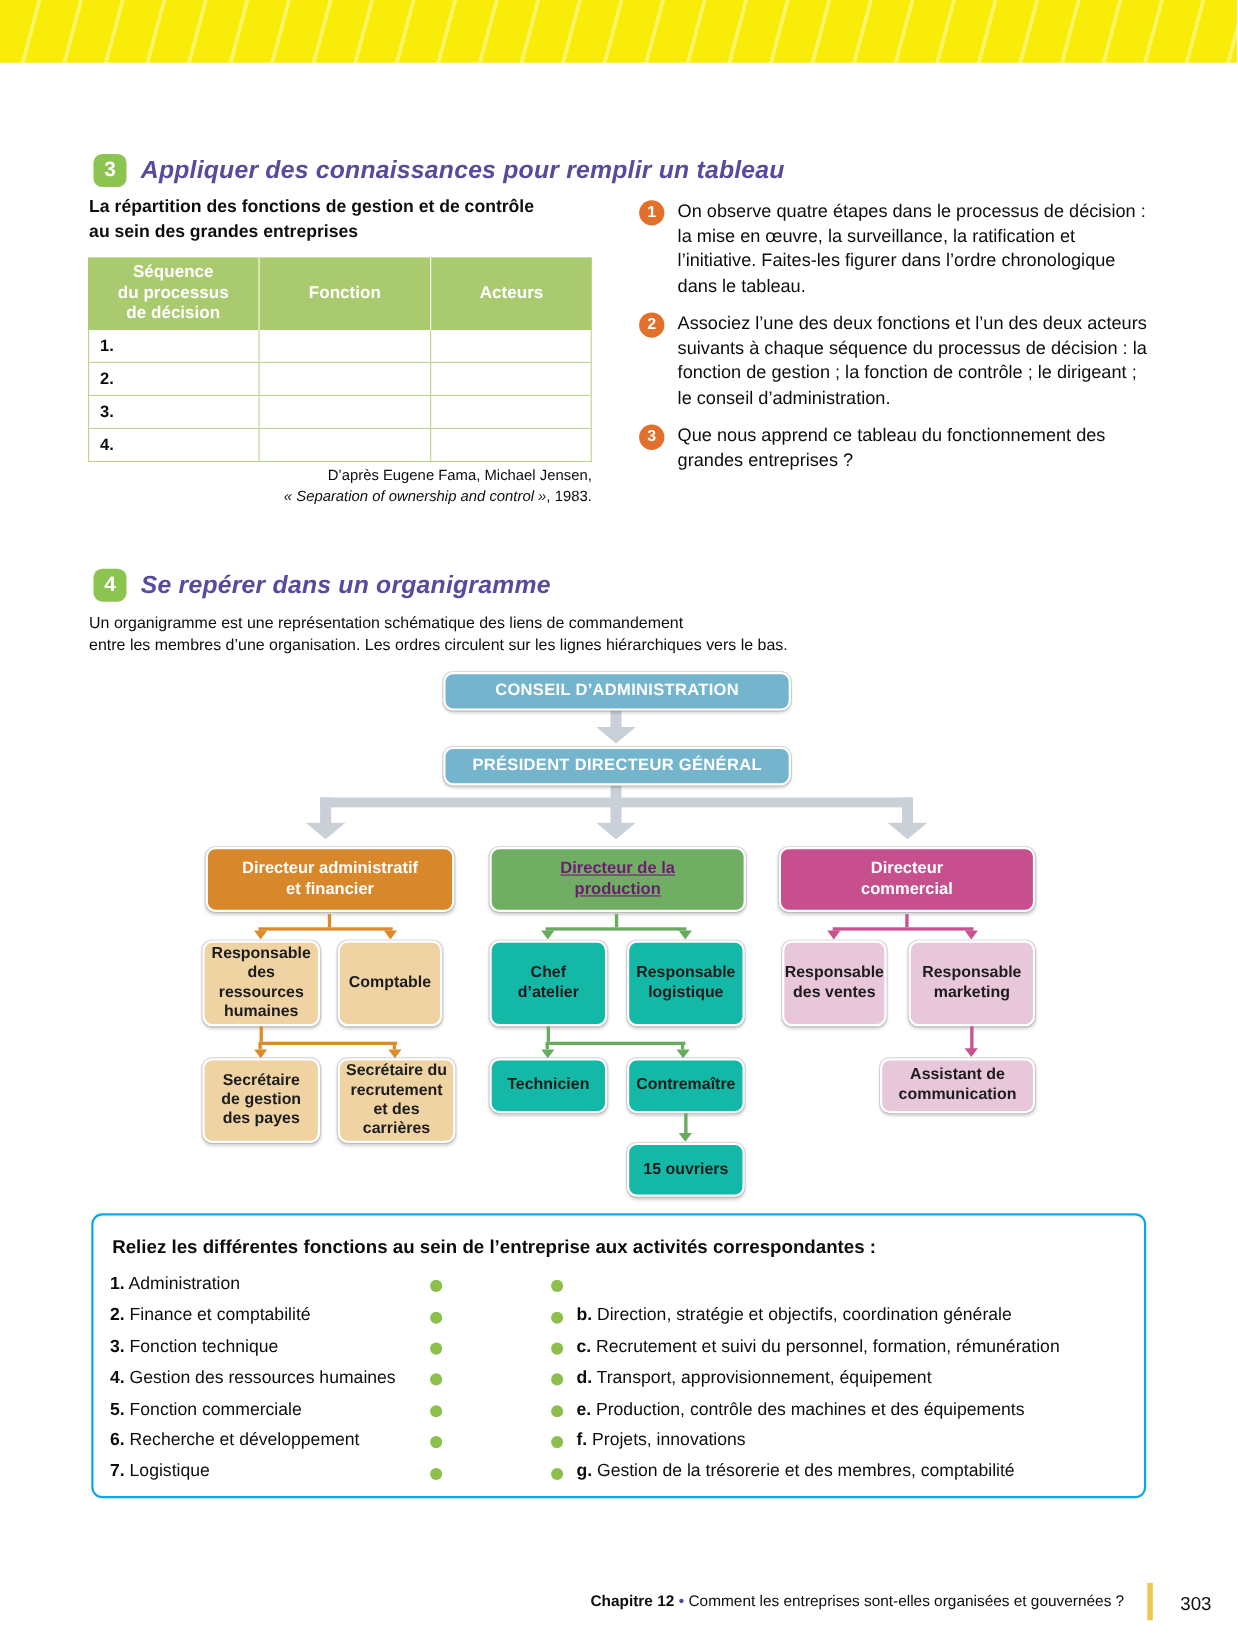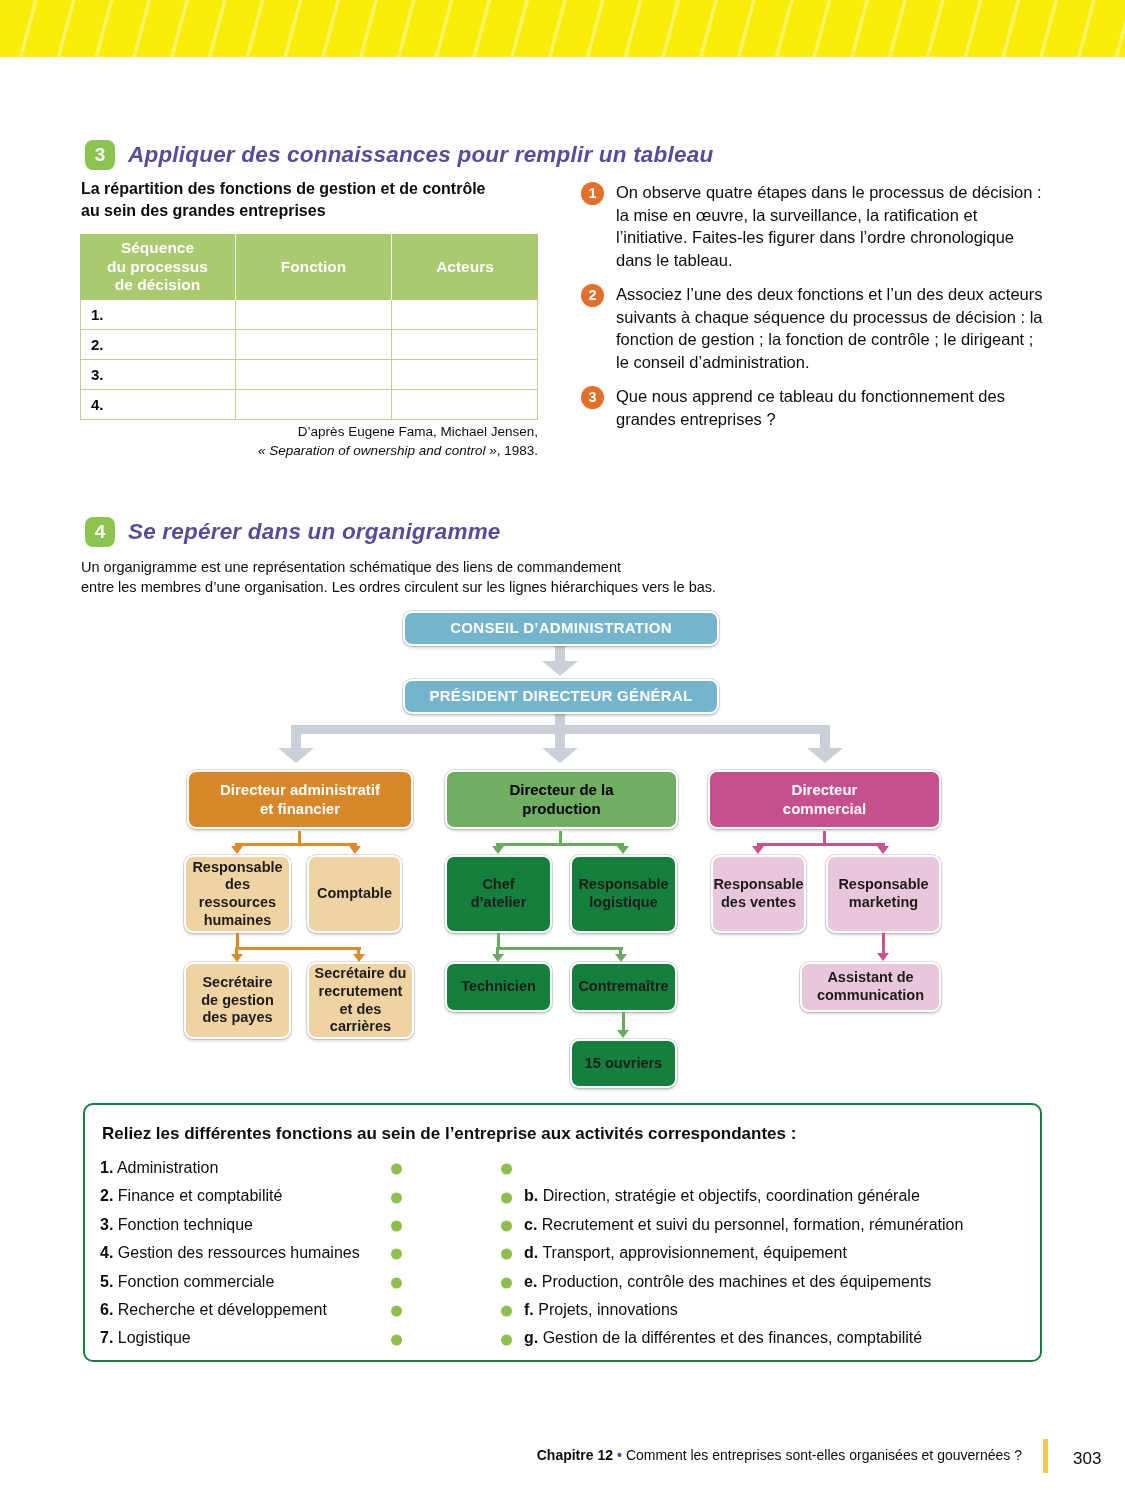--- a/index.html
+++ b/index.html
@@ -56,40 +56,40 @@
 
   
   .node{
     position:absolute;border:2px solid #fff;border-radius:9px;
     box-shadow:0 0 0 1px rgba(120,120,120,.25),0 2px 3px rgba(0,0,0,.18);
     display:flex;align-items:center;justify-content:center;text-align:center;
     white-space:pre-line;font-weight:bold;line-height:1.22;box-sizing:border-box;
   }
   .l1{background:#74b5cd;color:#fff;font-size:15px;letter-spacing:.3px;}
   .dir-orange{background:#d8872a;color:#fff;font-size:15px;}
-  .dir-green{background:#6fae63;color:#000000;font-size:15px;}
+  .dir-green{background:#6fae63;color:#701a75;font-size:15px;text-decoration:underline;}
   .dir-pink{background:#c74f8e;color:#fff;font-size:15px;}
   .leaf-orange{background:#efd3a3;color:#1c1c1c;font-size:14.5px;}
-  .leaf-green{background:#15803d;color:#1c1c1c;font-size:14.5px;}
+  .leaf-green{background:#14b8a6;color:#1c1c1c;font-size:14.5px;}
   .leaf-pink{background:#e9c7db;color:#1c1c1c;font-size:14.5px;}
 
   
   .gbar{position:absolute;background:#c9d0d8;}
   .ghead{position:absolute;width:0;height:0;border-left:18px solid transparent;border-right:18px solid transparent;border-top:15px solid #c9d0d8;}
   .cline{position:absolute;}
   .chead{position:absolute;width:0;height:0;border-left:6px solid transparent;border-right:6px solid transparent;}
   .or{background:#dd8a28;} .gr{background:#68ab5f;} .pk{background:#c9518f;}
   .chead.or{background:none;border-top:8px solid #dd8a28;}
   .chead.gr{background:none;border-top:8px solid #68ab5f;}
   .chead.pk{background:none;border-top:8px solid #c9518f;}
 
   
   .matchbox{
     position:absolute;left:83px;top:1103px;width:959px;height:259px;
-    border:2px solid #15803d;border-radius:10px;box-sizing:border-box;background:#fff;
+    border:2px solid #0ea5e9;border-radius:10px;box-sizing:border-box;background:#fff;
   }
   .mtitle{position:absolute;left:17px;top:19px;font-size:17px;font-weight:bold;color:#0d0d0d;}
   .mrows{position:absolute;left:15px;top:50px;right:17px;}
   .mrow{position:relative;height:28.4px;font-size:16px;color:#0d0d0d;}
   .mrow .lft{position:absolute;left:0;top:4px;}
   .mrow .rgt{position:absolute;left:424px;top:4px;white-space:nowrap;}
   .bold{font-weight:bold;}
   .dot{position:absolute;width:11px;height:11px;border-radius:50%;background:#8cbf4b;top:50%;transform:translateY(-50%);}
   .dot.d1{left:291px;} .dot.d2{left:401px;}
 
@@ -295,21 +295,21 @@
       <div class="mrow">
         <span class="lft"><span class="bold">6.</span> <span>Recherche et développement</span></span>
         <span class="dot d1"></span>
         <span class="dot d2"></span>
         <span class="rgt"><span class="bold">f.</span> <span>Projets, innovations</span></span>
       </div>
       <div class="mrow">
         <span class="lft"><span class="bold">7.</span> <span>Logistique</span></span>
         <span class="dot d1"></span>
         <span class="dot d2"></span>
-        <span class="rgt"><span class="bold">g.</span> <span>Gestion de la différentes et des finances, comptabilité</span></span>
+        <span class="rgt"><span class="bold">g.</span> <span>Gestion de la trésorerie et des membres, comptabilité</span></span>
       </div>
     </div>
   </div>
 
   <div class="footer">
     <span class="bold">Chapitre 12</span><span class="sep">•</span><span>Comment les entreprises sont-elles organisées et gouvernées ?</span>
   </div>
   <div class="pagebar"></div>
   <div class="pagenum">303</div>
 

